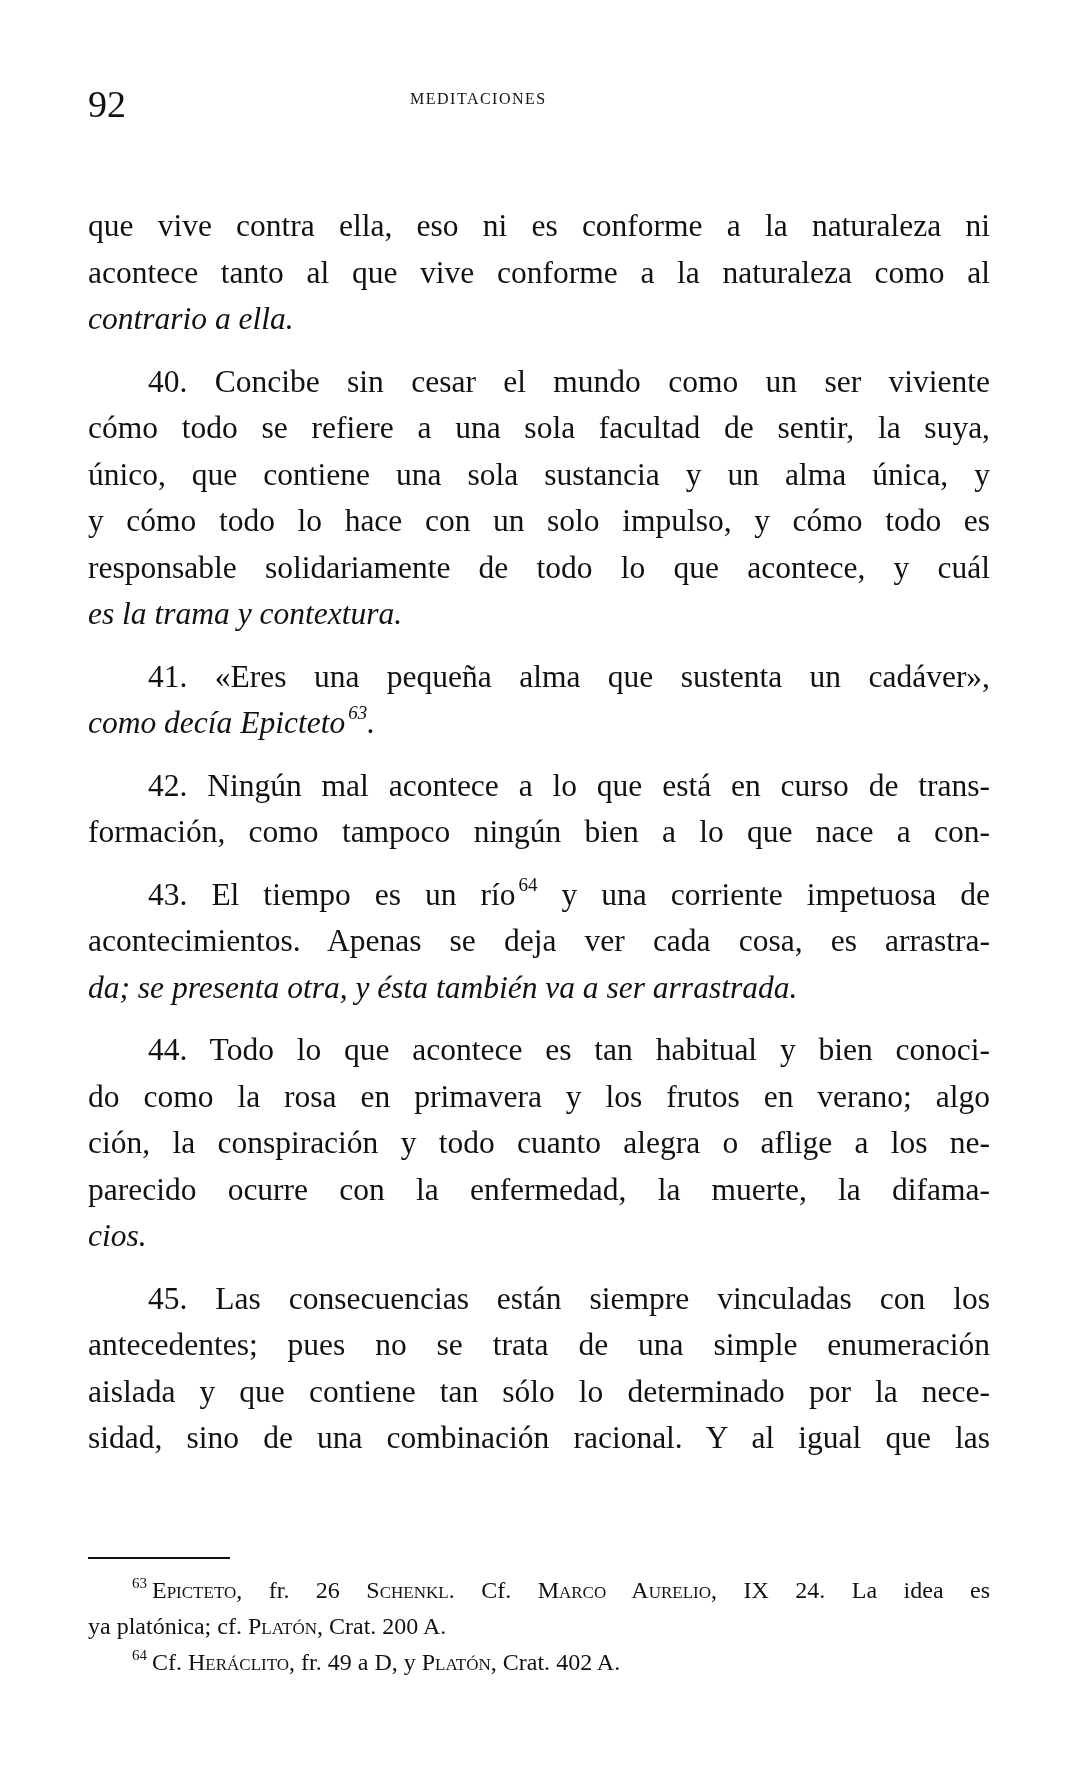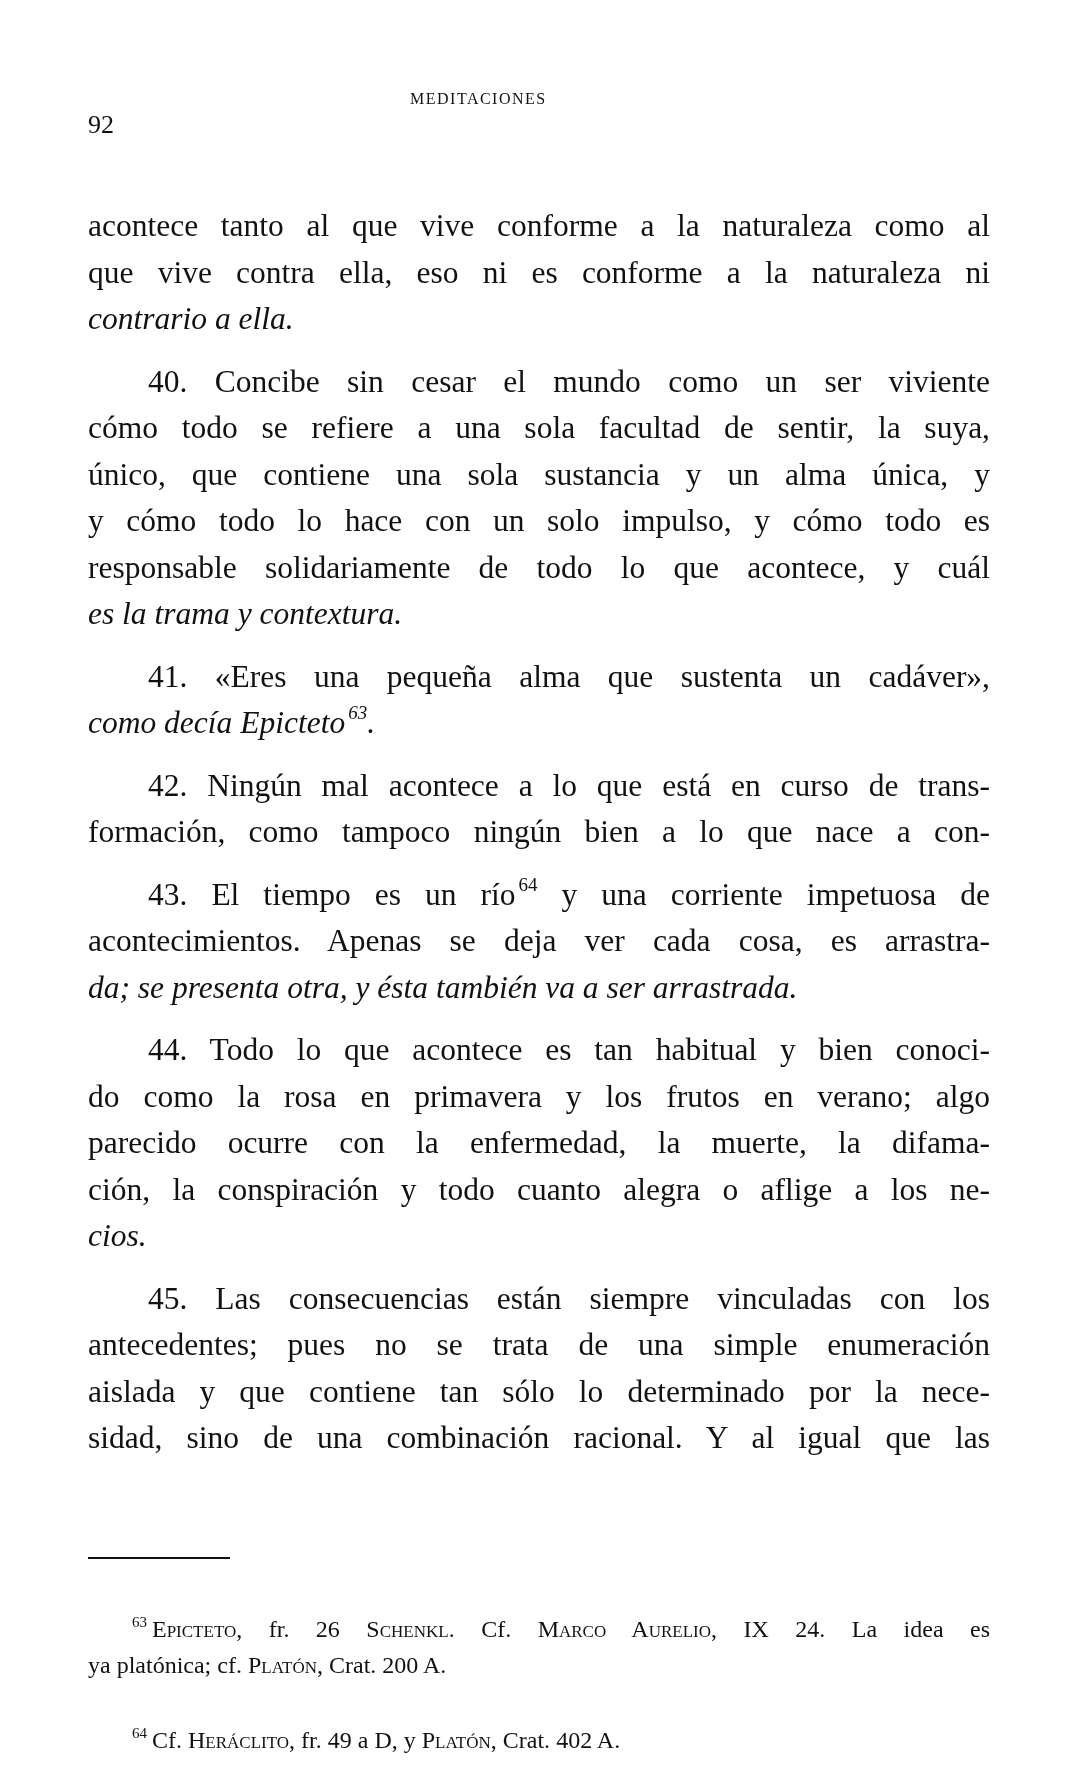--- a/index.html
+++ b/index.html
@@ -24,22 +24,21 @@
     position: absolute;
     top: 82px;
     left: 88px;
     width: 900px;
     height: 40px;
   }
   .page-number {
     position: absolute;
     left: 0;
     top: 0;
-    font-size: 26px;
-    margin-top: 28px;
+    font-size: 38px;
   }
   .running-title {
     position: absolute;
     left: 322px;
     top: 8px;
     font-size: 16px;
     letter-spacing: 1.5px;
   }
   .body-text {
     position: absolute;
@@ -85,21 +84,21 @@
   .footnotes {
     position: absolute;
     left: 88px;
     top: 1572px;
     width: 902px;
     font-size: 24px;
     line-height: 36px;
   }
   .fn-line { display: block; white-space: nowrap; }
   .fn-line.justify { text-align: justify; text-align-last: justify; }
-  .fn-line.indent { padding-left: 44px; margin-top: 39px; }
+  .fn-line.indent { padding-left: 44px; }
   .fn-line sup {
     font-size: 15px;
     line-height: 0;
     vertical-align: 10px;
     padding-right: 5px;
   }
   .sc { font-variant: small-caps; }
   .it { }
 </style>
 </head>
@@ -108,22 +107,22 @@
 <div class="page">
 
   <div class="running-head">
     <span class="page-number">92</span>
     <span class="running-title">MEDITACIONES</span>
   </div>
 
   <div class="body-text">
 
     <p class="para">
+      <span class="line">que vive contra ella, eso ni es conforme a la naturaleza ni</span>
       <span class="line">acontece tanto al que vive conforme a la naturaleza como al</span>
-      <span class="line">que vive contra ella, eso ni es conforme a la naturaleza ni</span>
       <span class="line last">contrario a ella.</span>
     </p>
 
     <p class="para" style="margin-top:16px">
       <span class="line first">40. Concibe sin cesar el mundo como un ser viviente</span>
       <span class="line">cómo todo se refiere a una sola facultad de sentir, la suya,</span>
       <span class="line">único, que contiene una sola sustancia y un alma única, y</span>
       <span class="line">y cómo todo lo hace con un solo impulso, y cómo todo es</span>
       <span class="line">responsable solidariamente de todo lo que acontece, y cuál</span>
       <span class="line last">es la trama y contextura.</span>
@@ -141,22 +140,22 @@
 
     <p class="para" style="margin-top:16px">
       <span class="line first"><span>43. El tiempo es un río</span><sup class="fn">64</sup><span> y una corriente impetuosa de</span></span>
       <span class="line">acontecimientos. Apenas se deja ver cada cosa, es arrastra-</span>
       <span class="line last">da; se presenta otra, y ésta también va a ser arrastrada.</span>
     </p>
 
     <p class="para" style="margin-top:16px">
       <span class="line first">44. Todo lo que acontece es tan habitual y bien conoci-</span>
       <span class="line">do como la rosa en primavera y los frutos en verano; algo</span>
+      <span class="line">ción, la conspiración y todo cuanto alegra o aflige a los ne-</span>
       <span class="line">parecido ocurre con la enfermedad, la muerte, la difama-</span>
-      <span class="line">ción, la conspiración y todo cuanto alegra o aflige a los ne-</span>
       <span class="line last">cios.</span>
     </p>
 
     <p class="para" style="margin-top:16px">
       <span class="line first">45. Las consecuencias están siempre vinculadas con los</span>
       <span class="line">antecedentes; pues no se trata de una simple enumeración</span>
       <span class="line">aislada y que contiene tan sólo lo determinado por la nece-</span>
       <span class="line">sidad, sino de una combinación racional. Y al igual que las</span>
     </p>
   </div>

